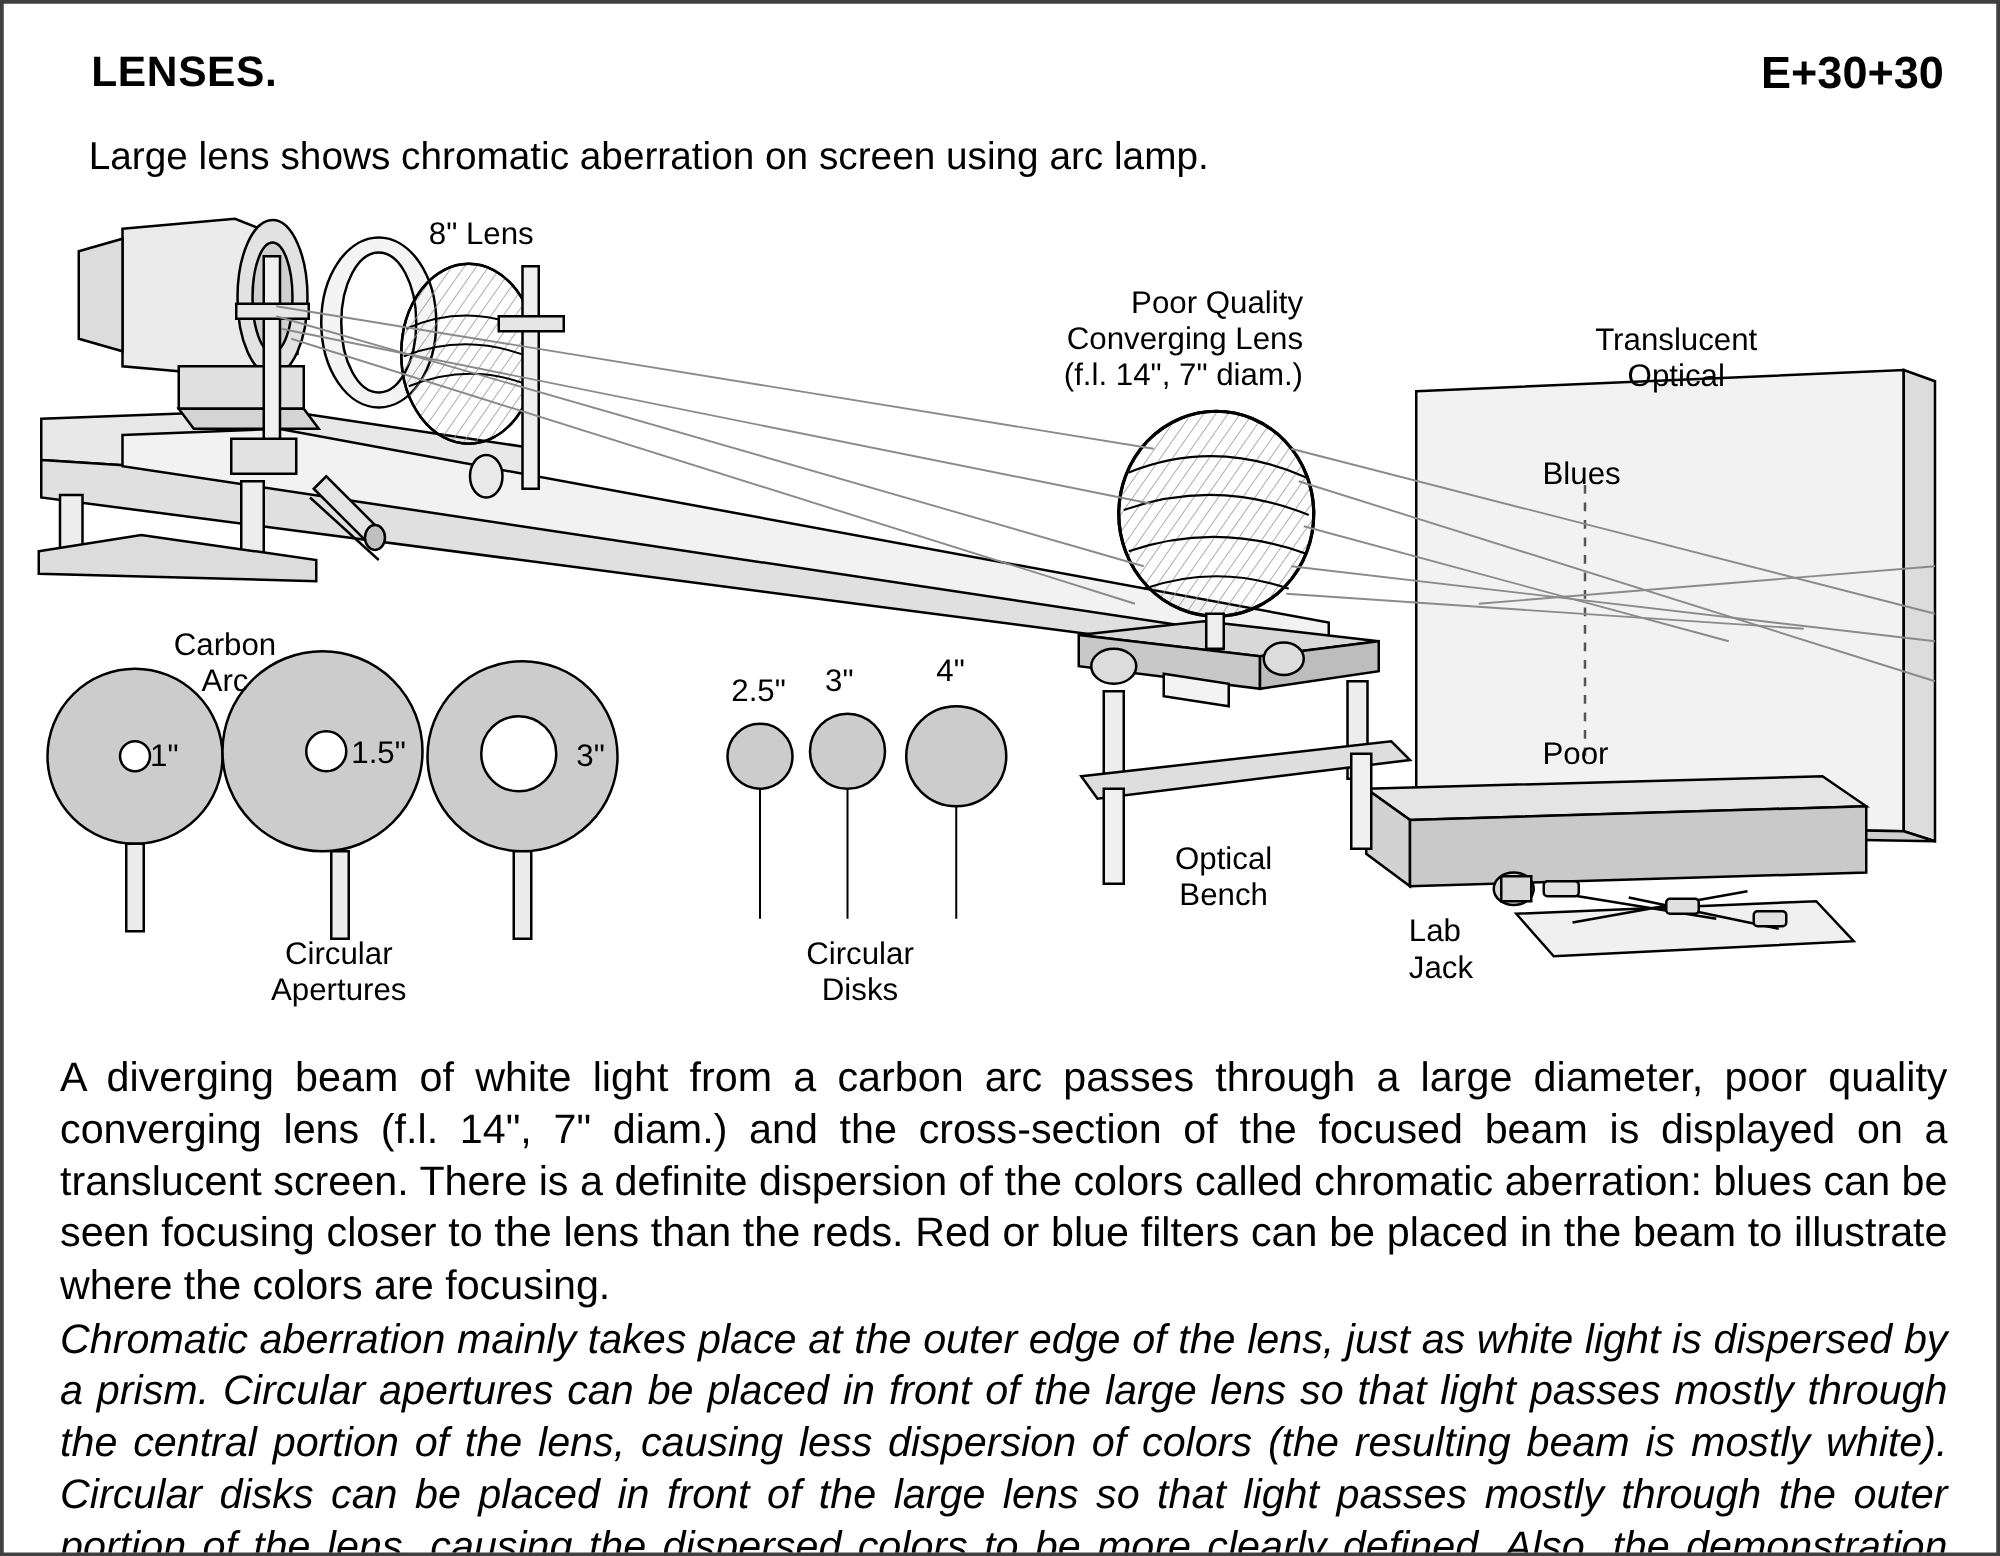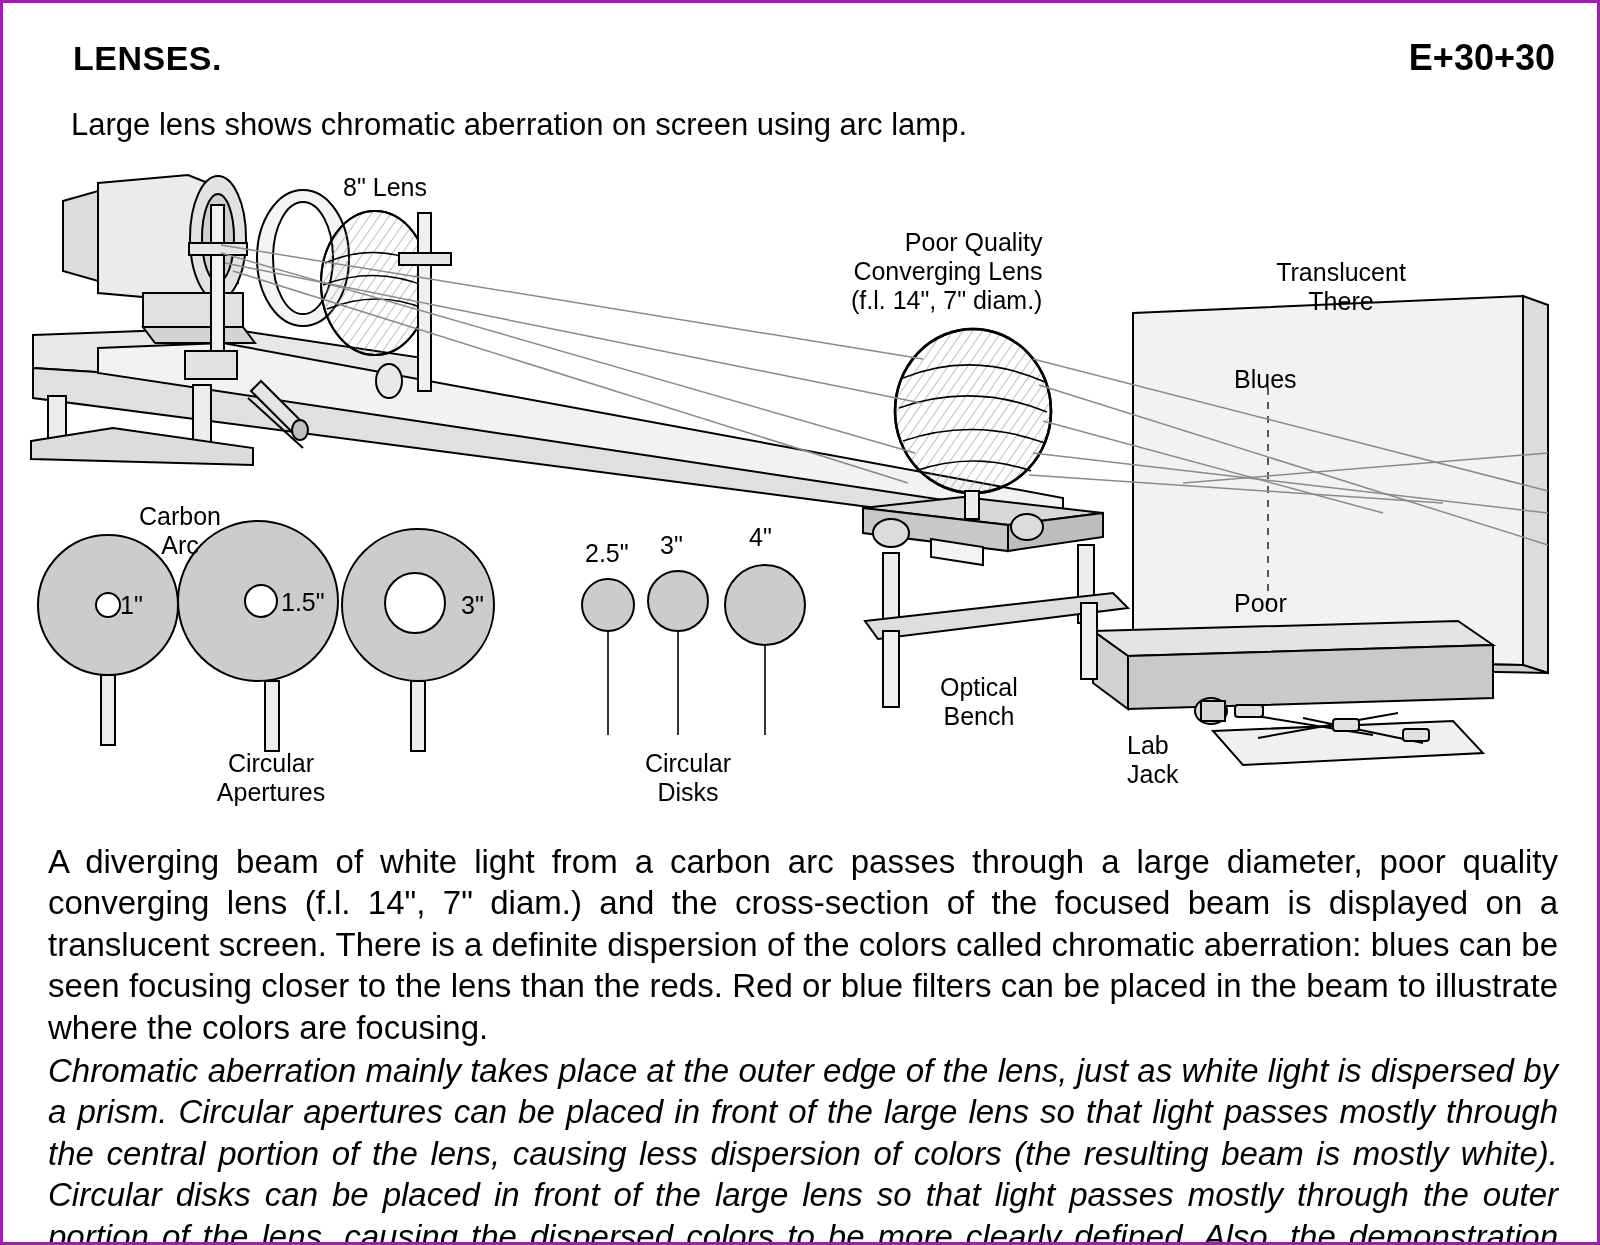--- a/index.html
+++ b/index.html
@@ -10,21 +10,21 @@
   body {
     font-family: "Liberation Sans", sans-serif;
     color: #000000;
   }
   #page {
     position: relative;
     width: 1600px;
     height: 1245px;
     background: #ffffff;
     box-sizing: border-box;
-    border: 3px solid #a21caf;
+    border: 3px solid #404040;
     overflow: hidden;
   }
   .hdr-title {
     position: absolute;
     left: 70px;
     top: 36px;
     font-size: 34px;
     font-weight: bold;
     letter-spacing: 0.5px;
   }
@@ -190,21 +190,21 @@
         <circle cx="762" cy="452" r="40" fill="#cccccc" stroke="#000" stroke-width="2"></circle>
         <line x1="762" y1="492" x2="762" y2="582" stroke="#000" stroke-width="1.6"></line>
       </g>
     </svg>
 
     <div class="lbl" style="left:340px; top:20px;">8" Lens</div>
     <div class="lbl" style="left:848px; top:75px;text-align:right;">Poor Quality
 Converging Lens
 (f.l. 14", 7" diam.)</div>
     <div class="lbl c" style="left:1248px; top:105px; width:180px;">Translucent
-There</div>
+Optical</div>
     <div class="lbl" style="left:1231px; top:212px;">Blues</div>
     <div class="lbl" style="left:1231px; top:436px;">Poor</div>
     <div class="lbl c" style="left:92px; top:321px; width:170px;margin-top:28px;">Carbon
 Arc</div>
     <div class="lbl" style="left:937px; top:520px;text-align:center;">Optical
 Bench</div>
     <div class="lbl" style="left:1124px; top:578px;">Lab
 Jack</div>
 
     <div class="lbl" style="left:117px; top:438px;">1"</div>

